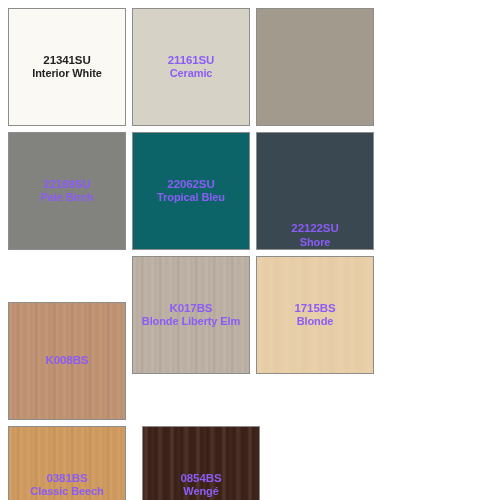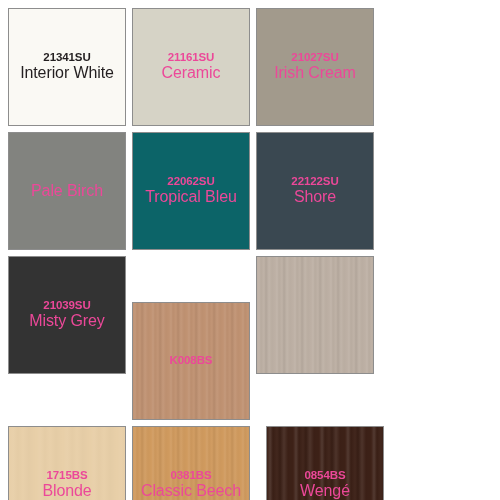--- a/index.html
+++ b/index.html
@@ -47,27 +47,27 @@
     text-rendering:optimizeLegibility;
   }
   .swatch-code{
     display:block;
     font-size:11.5px;
     font-weight:bold;
     letter-spacing:-0.1px;
   }
   .swatch-name{
     display:block;
-    font-size:16px;
-    font-weight:normal;
+    font-size:11px;
+    font-weight:bold;
     letter-spacing:-0.1px;
     white-space:nowrap;
   }
   
-  .text-light .swatch-label{color:#ec4899;}
+  .text-light .swatch-label{color:#8b5cf6;}
   .text-dark  .swatch-label{color:#231f20;}
 
   
   .grain{
     position:absolute;
     inset:0;
     z-index:1;
     pointer-events:none;
     opacity:.55;
     background-image:repeating-linear-gradient(
@@ -122,62 +122,56 @@
     </div>
     <div class="swatch text-light" style="border-color: rgb(141, 141, 141);">
       <div class="swatch-fill" style="background: rgb(214, 211, 198);"></div>
       <div class="swatch-label">
         <span class="swatch-code">21161SU</span>
         <span class="swatch-name">Ceramic</span>
       </div>
     </div>
     <div class="swatch text-light" style="border-color: rgb(141, 141, 141);">
       <div class="swatch-fill" style="background: rgb(162, 154, 140);"></div>
-      <div class="swatch-label">
-        <span class="swatch-code">21027SU</span>
-        <span class="swatch-name">Irish Cream</span>
-      </div>
     </div>
     <div class="swatch text-light" style="border-color: rgb(141, 141, 141);">
       <div class="swatch-fill" style="background: rgb(130, 131, 127);"></div>
       <div class="swatch-label">
+        <span class="swatch-code">22169SU</span>
         <span class="swatch-name">Pale Birch</span>
       </div>
     </div>
     <div class="swatch text-light" style="border-color: rgb(141, 141, 141);">
       <div class="swatch-fill" style="background: rgb(12, 100, 104);"></div>
       <div class="swatch-label">
         <span class="swatch-code">22062SU</span>
         <span class="swatch-name">Tropical Bleu</span>
       </div>
     </div>
-    <div class="swatch text-light" style="border-color: rgb(141, 141, 141);">
+    <div class="swatch text-light" style="border-color: rgb(141, 141, 141); align-items: flex-end;">
       <div class="swatch-fill" style="background: rgb(58, 72, 81);"></div>
       <div class="swatch-label">
         <span class="swatch-code">22122SU</span>
         <span class="swatch-name">Shore</span>
-      </div>
-    </div>
-    <div class="swatch text-light" style="border-color: rgb(141, 141, 141);">
-      <div class="swatch-fill" style="background: rgb(51, 51, 51);"></div>
-      <div class="swatch-label">
-        <span class="swatch-code">21039SU</span>
-        <span class="swatch-name">Misty Grey</span>
       </div>
     </div>
     <div class="swatch text-light" style="border-color: rgb(141, 141, 141); margin-top: 46px;">
       <div class="swatch-fill" style="background: rgb(192, 146, 114);"></div>
       <div class="grain"></div>
       <div class="swatch-label">
         <span class="swatch-code">K008BS</span>
       </div>
     </div>
     <div class="swatch text-light" style="border-color: rgb(141, 141, 141);">
       <div class="swatch-fill" style="background: rgb(189, 176, 164);"></div>
       <div class="grain"></div>
+      <div class="swatch-label">
+        <span class="swatch-code">K017BS</span>
+        <span class="swatch-name">Blonde Liberty Elm</span>
+      </div>
     </div>
     <div class="swatch text-light" style="border-color: rgb(141, 141, 141);">
       <div class="swatch-fill" style="background: rgb(232, 207, 168);"></div>
       <div class="grain subtle"></div>
       <div class="swatch-label">
         <span class="swatch-code">1715BS</span>
         <span class="swatch-name">Blonde</span>
       </div>
     </div>
     <div class="swatch text-light" style="border-color: rgb(141, 141, 141);">

